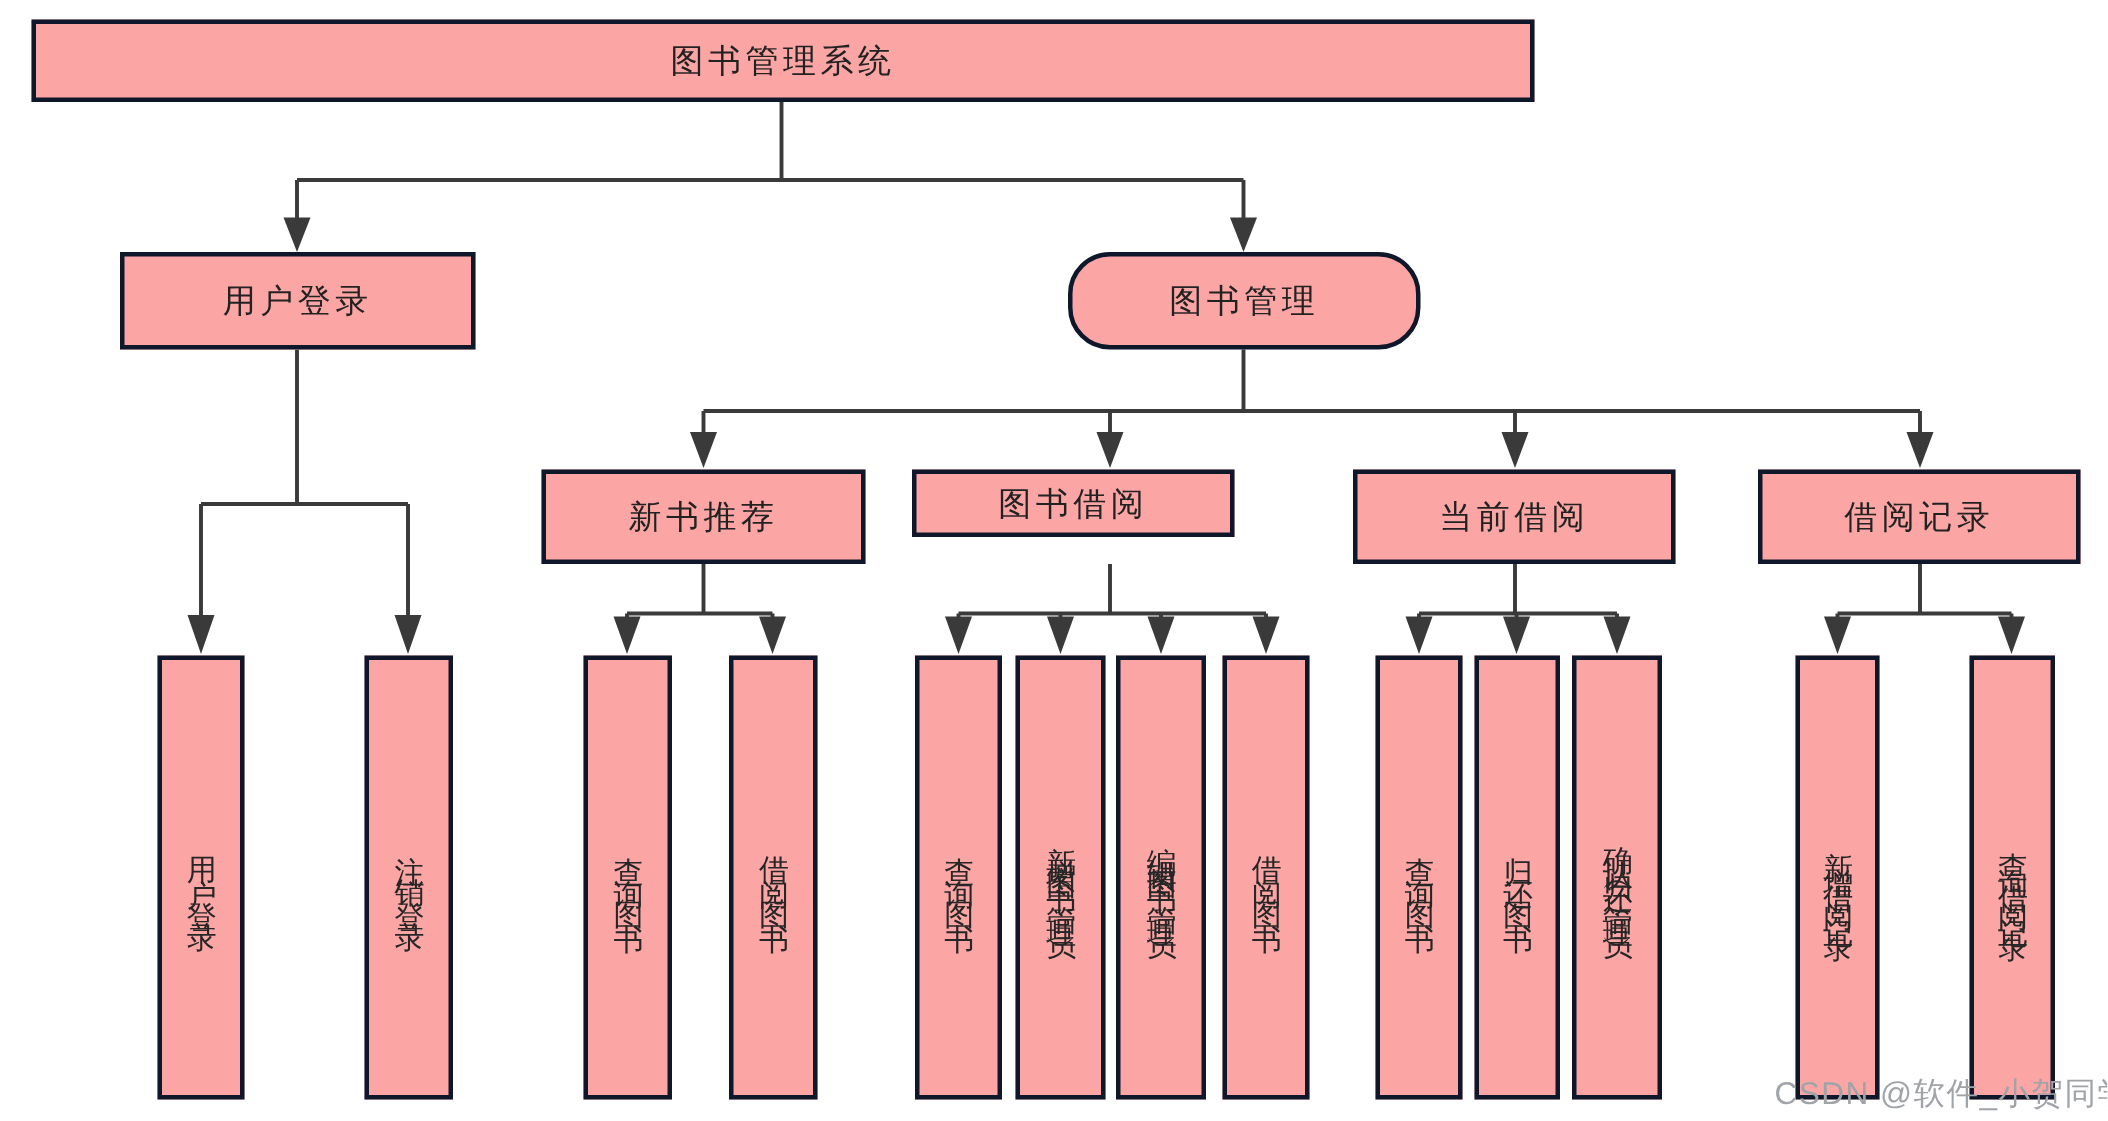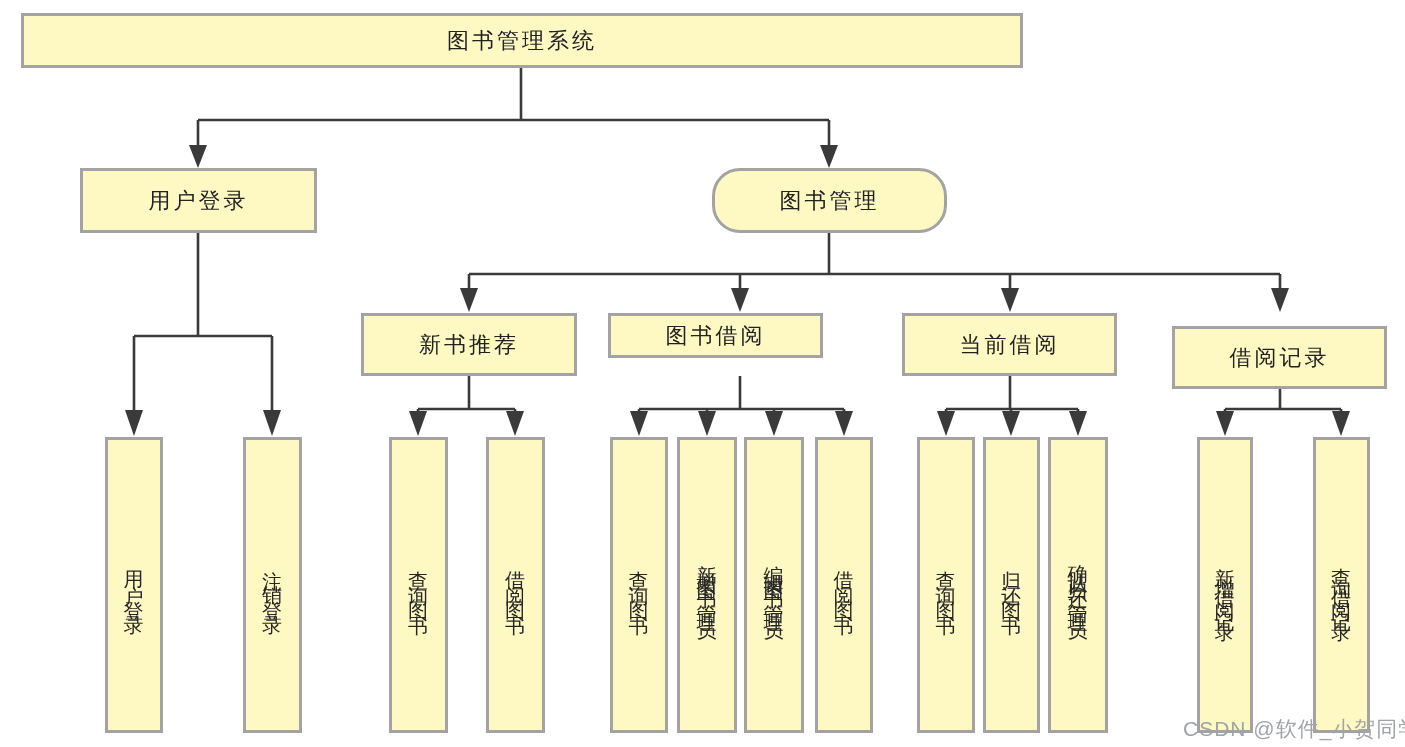--- a/index.html
+++ b/index.html
@@ -4,21 +4,21 @@
 <style>
   html,body{margin:0;padding:0;background:#ffffff;}
   .canvas{
     position:relative;width:1405px;height:747px;background:#ffffff;
     font-family:"Liberation Sans","DejaVu Sans",sans-serif;overflow:hidden;
   }
   .connectors{position:absolute;left:0;top:0;width:1405px;height:747px;}
   .connectors path{fill:none;stroke:#3a3a3a;stroke-width:2.6px;}
   .connectors polygon{fill:#3a3a3a;stroke:none;}
   .box{
-    position:absolute;background:#fef9c3;border:3px solid #a3a3a3;
+    position:absolute;background:#fca5a5;border:3px solid #0f172a;
     box-sizing:border-box;display:flex;align-items:center;justify-content:center;
     color:#222222;
   }
   .h-box{font-size:22px;letter-spacing:3px;white-space:nowrap;}
   .v-box span{
     writing-mode:vertical-lr;text-orientation:mixed;
     font-size:20px;line-height:1.0;color:#262626;
   }
   .ls4{letter-spacing:15px;}
   .ls6{letter-spacing:11px;}
@@ -82,21 +82,21 @@
 
   <div class="box h-box" style="left:361px;top:313px;width:216px;height:63px;text-align:right;">
     <span>新书推荐</span>
   </div>
   <div class="box h-box" style="left:608px;top:313px;width:215px;height:45px;">
     <span>图书借阅</span>
   </div>
   <div class="box h-box" style="left:902px;top:313px;width:215px;height:63px;">
     <span>当前借阅</span>
   </div>
-  <div class="box h-box" style="left:1172px;top:313px;width:215px;height:63px;margin-top:13px;">
+  <div class="box h-box" style="left:1172px;top:313px;width:215px;height:63px;">
     <span>借阅记录</span>
   </div>
 
   <div class="box v-box" style="left:105px;top:437px;width:58px;height:296px;">
     <span class="ls4">用户登录</span>
   </div>
   <div class="box v-box" style="left:243px;top:437px;width:59px;height:296px;">
     <span class="ls4">注销登录</span>
   </div>
 

